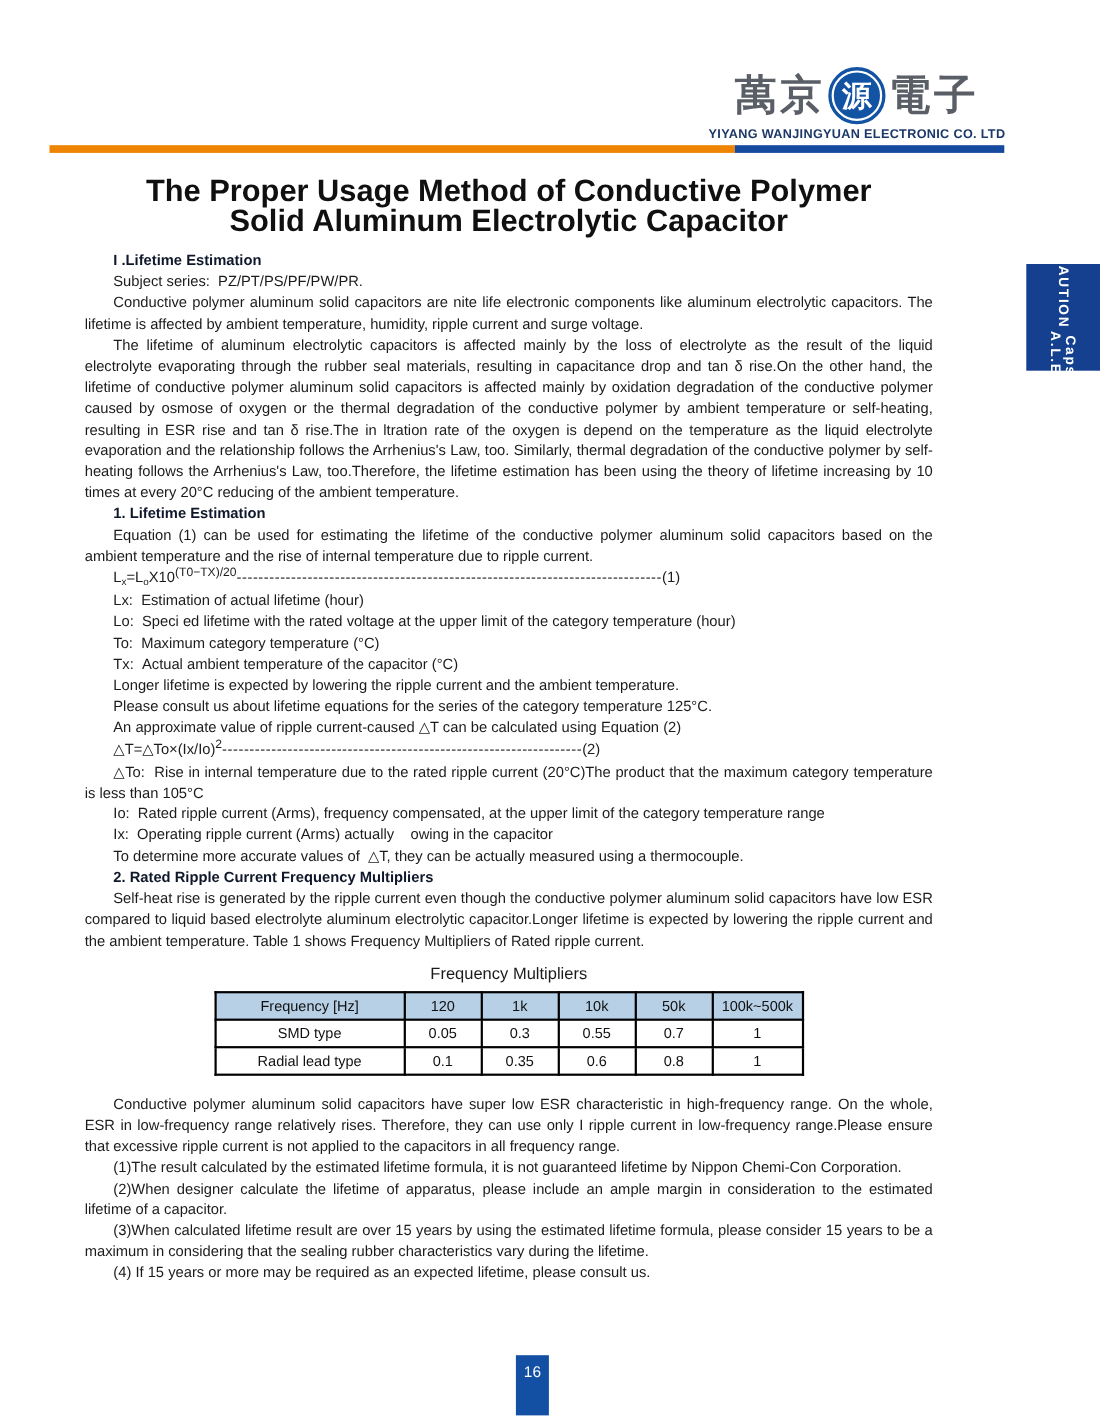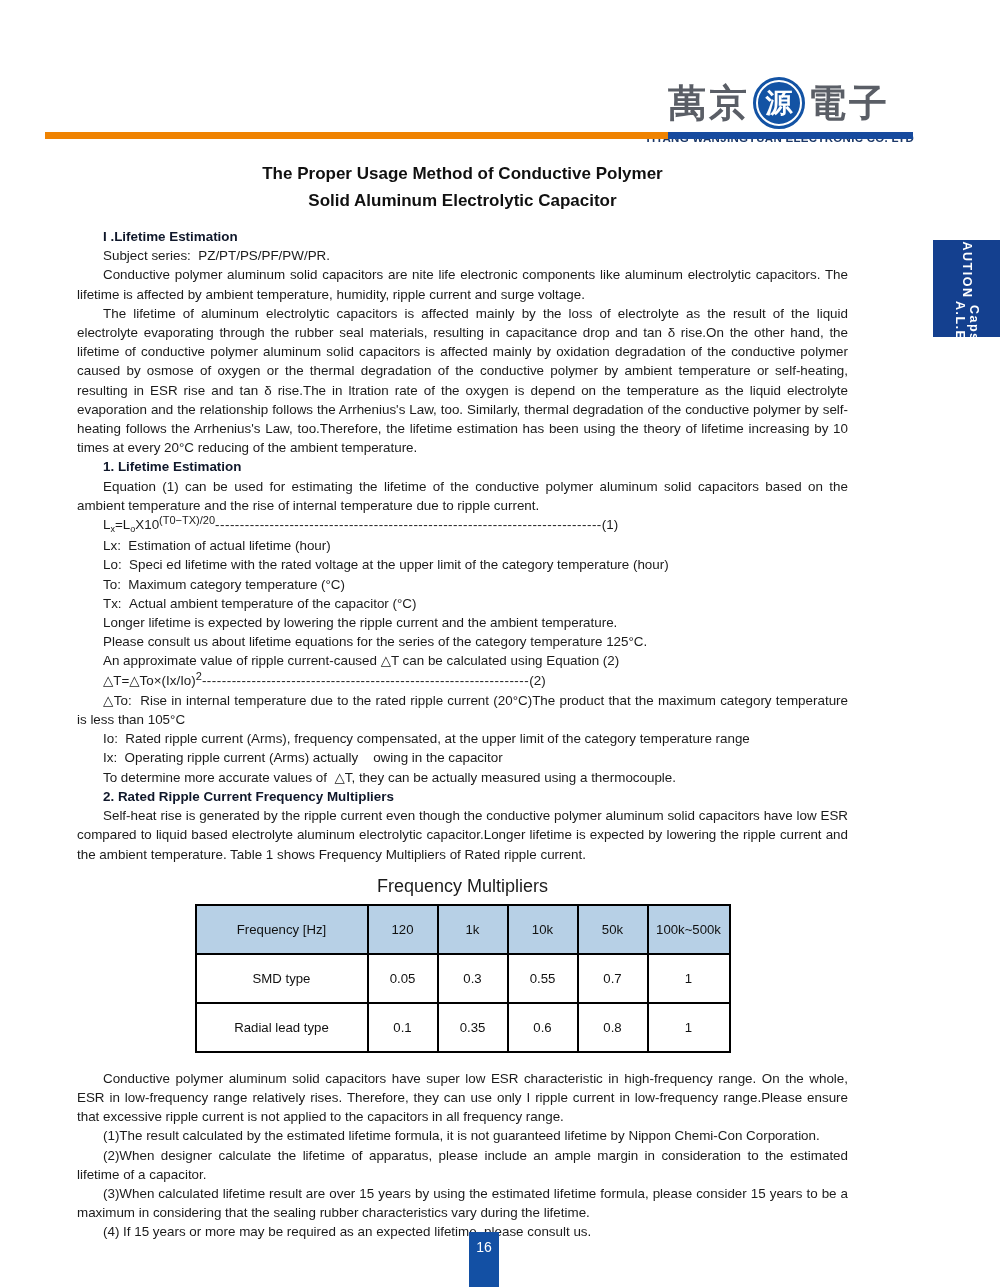--- a/index.html
+++ b/index.html
@@ -2,21 +2,21 @@
 <html><head>
 <meta charset="utf-8">
 <style>
   html,body { margin:0; padding:0; background:#ffffff; }
   .page {
     position:relative; width:1000px; height:1287px; background:#ffffff;
     font-family:"Liberation Sans","DejaVu Sans",sans-serif; color:#1b1b1b; overflow:hidden;
   }
 
   
-  .logo-block { position:absolute; top:80px; right:86px; text-align:center; }
+  .logo-block { position:absolute; top:64px; right:86px; text-align:center; }
   .logo-line { display:flex; align-items:center; justify-content:center; gap:3px; }
   .logo-cn { font-size:38px; font-weight:bold; color:#5a5e66; letter-spacing:3px; line-height:1; }
   .logo-circle {
     width:42px; height:42px; border-radius:50%; background:#1353a4; color:#ffffff;
     display:inline-flex; align-items:center; justify-content:center;
     font-size:27px; font-weight:bold; border:2px solid #ffffff; outline:3px solid #1353a4;
     margin:0 3px;
   }
   .company { margin-top:6px; font-size:11.5px; font-weight:bold; color:#1c3868; letter-spacing:0.3px; }
 
@@ -28,36 +28,36 @@
   .side-tab {
     position:absolute; top:240px; right:0; width:67px; height:97px; background:#14408f;
     display:flex; align-items:center; justify-content:center;
     writing-mode:vertical-lr; color:#ffffff; font-weight:bold; font-size:12.5px;
     letter-spacing:1.5px; gap:3px; text-align:center;
   }
   .side-tab span { display:block; }
 
   
   main { position:absolute; left:77px; top:160px; width:771px; }
-  .page-title { margin:0 0 13px 0; text-align:center; font-size:17px; line-height:27px; font-weight:bold; color:#101010; }
+  .page-title { margin:0 0 13px 0; text-align:center; font-size:28px; line-height:27px; font-weight:bold; color:#101010; }
 
   p.body-text { margin:0; font-size:13.4px; line-height:19.2px; text-align:justify; }
   .ind { text-indent:26px; }
   .heading { color:#0f172a; font-weight:bold; }
   .formula { padding-left:26px; text-align:left; }
   .sub { font-size:9px; position:relative; top:3px; }
   .sup { font-size:11px; position:relative; top:-5px; }
   .dashes { letter-spacing:0.5px; }
 
   
   .table-block { margin:12px 0 16px 0; }
-  .table-caption { text-align:center; font-size:18px; margin-bottom:7px; color:#1b1b1b; }
+  .table-caption { text-align:center; font-size:15px; margin-bottom:7px; color:#1b1b1b; }
   table.freq { border-collapse:collapse; margin:0 auto; font-size:13.2px; }
   table.freq th, table.freq td {
-    border:2px solid #000000; text-align:center; padding:14px 4px; height:19px; font-weight:normal; color:#111;
+    border:2px solid #000000; text-align:center; padding:2px 4px; height:19px; font-weight:normal; color:#111;
   }
   table.freq th { background:#b7d0e6; }
   .col-label { width:162px; } .col-n { width:60px; } .col-last { width:72px; }
 
   
   .page-num-box {
     position:absolute; left:469px; top:1232px; width:30px; height:55px; background:#1350a4;
     color:#ffffff; font-size:14px; text-align:center; box-sizing:border-box; padding-top:7px;
   }
 </style>

